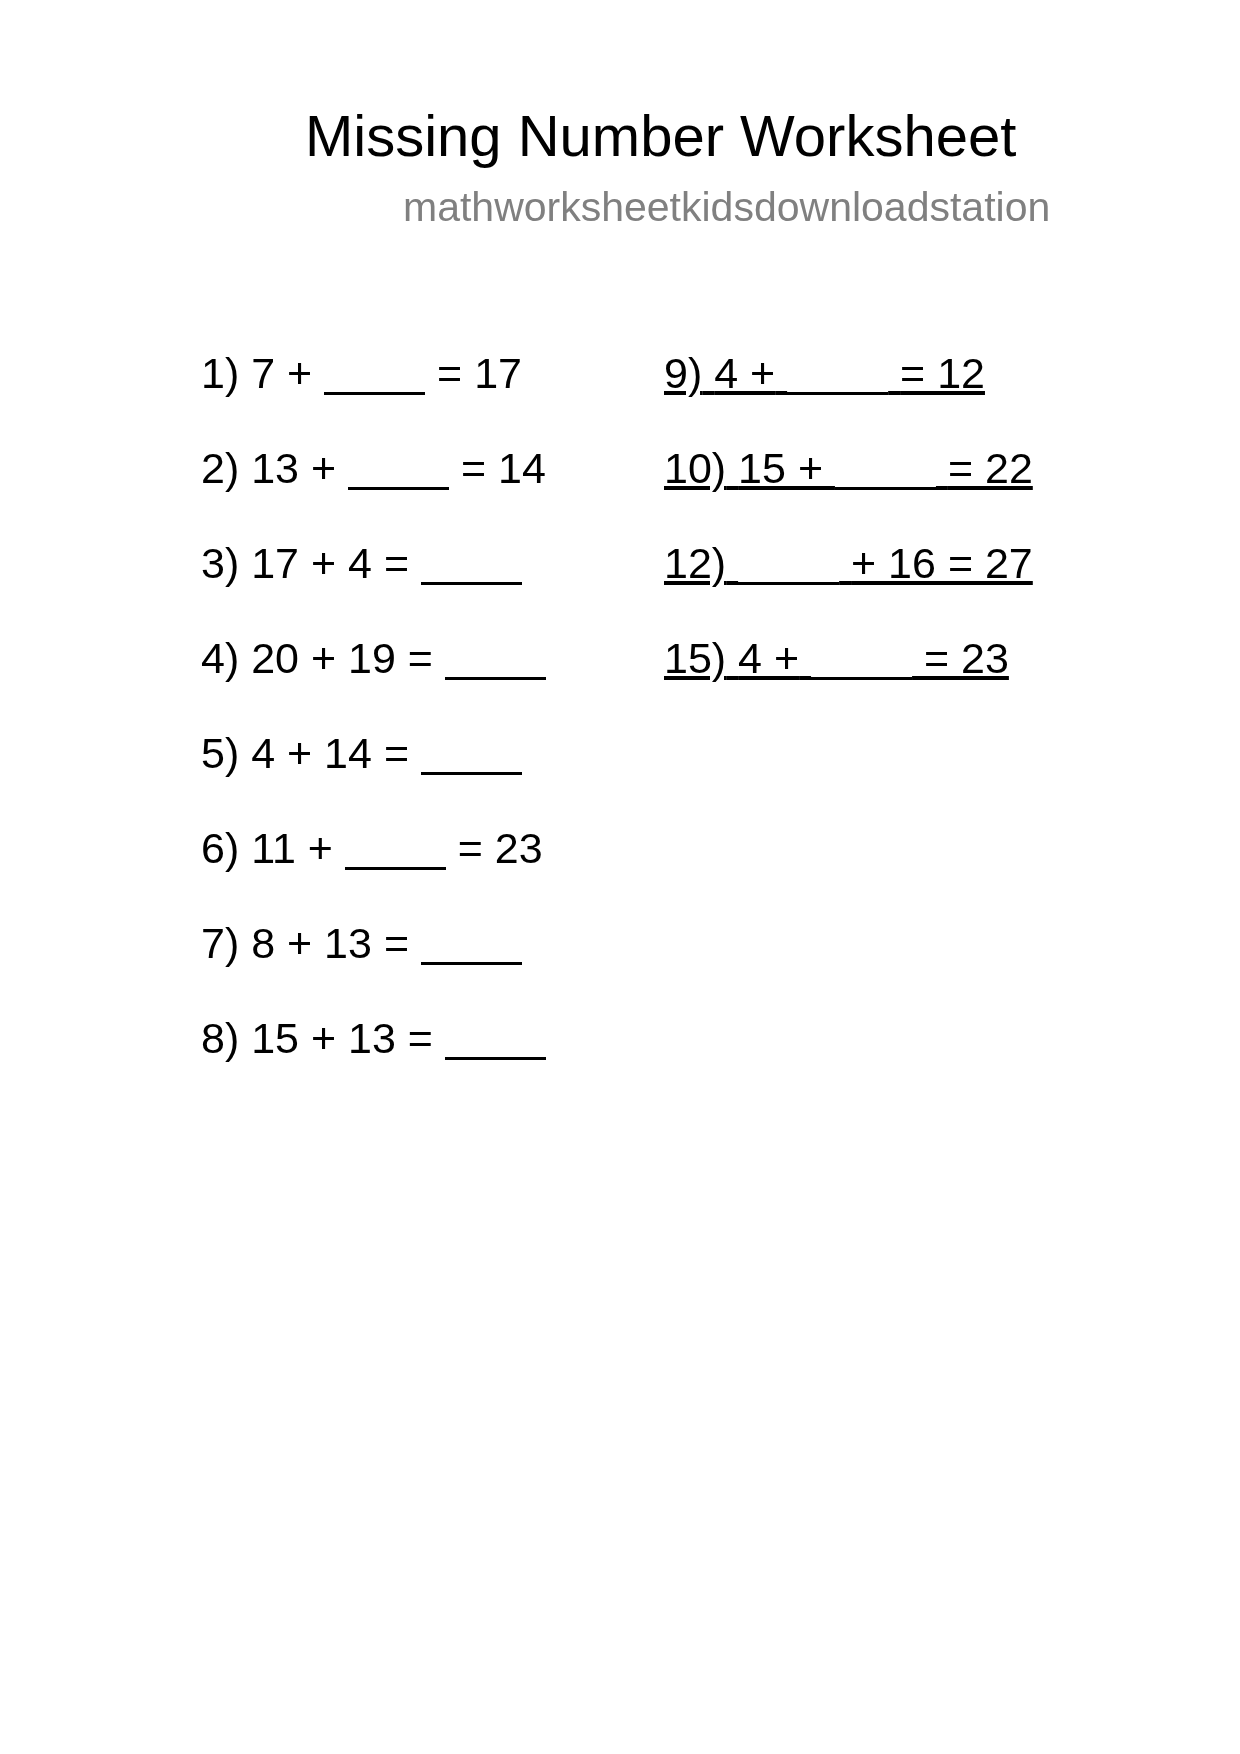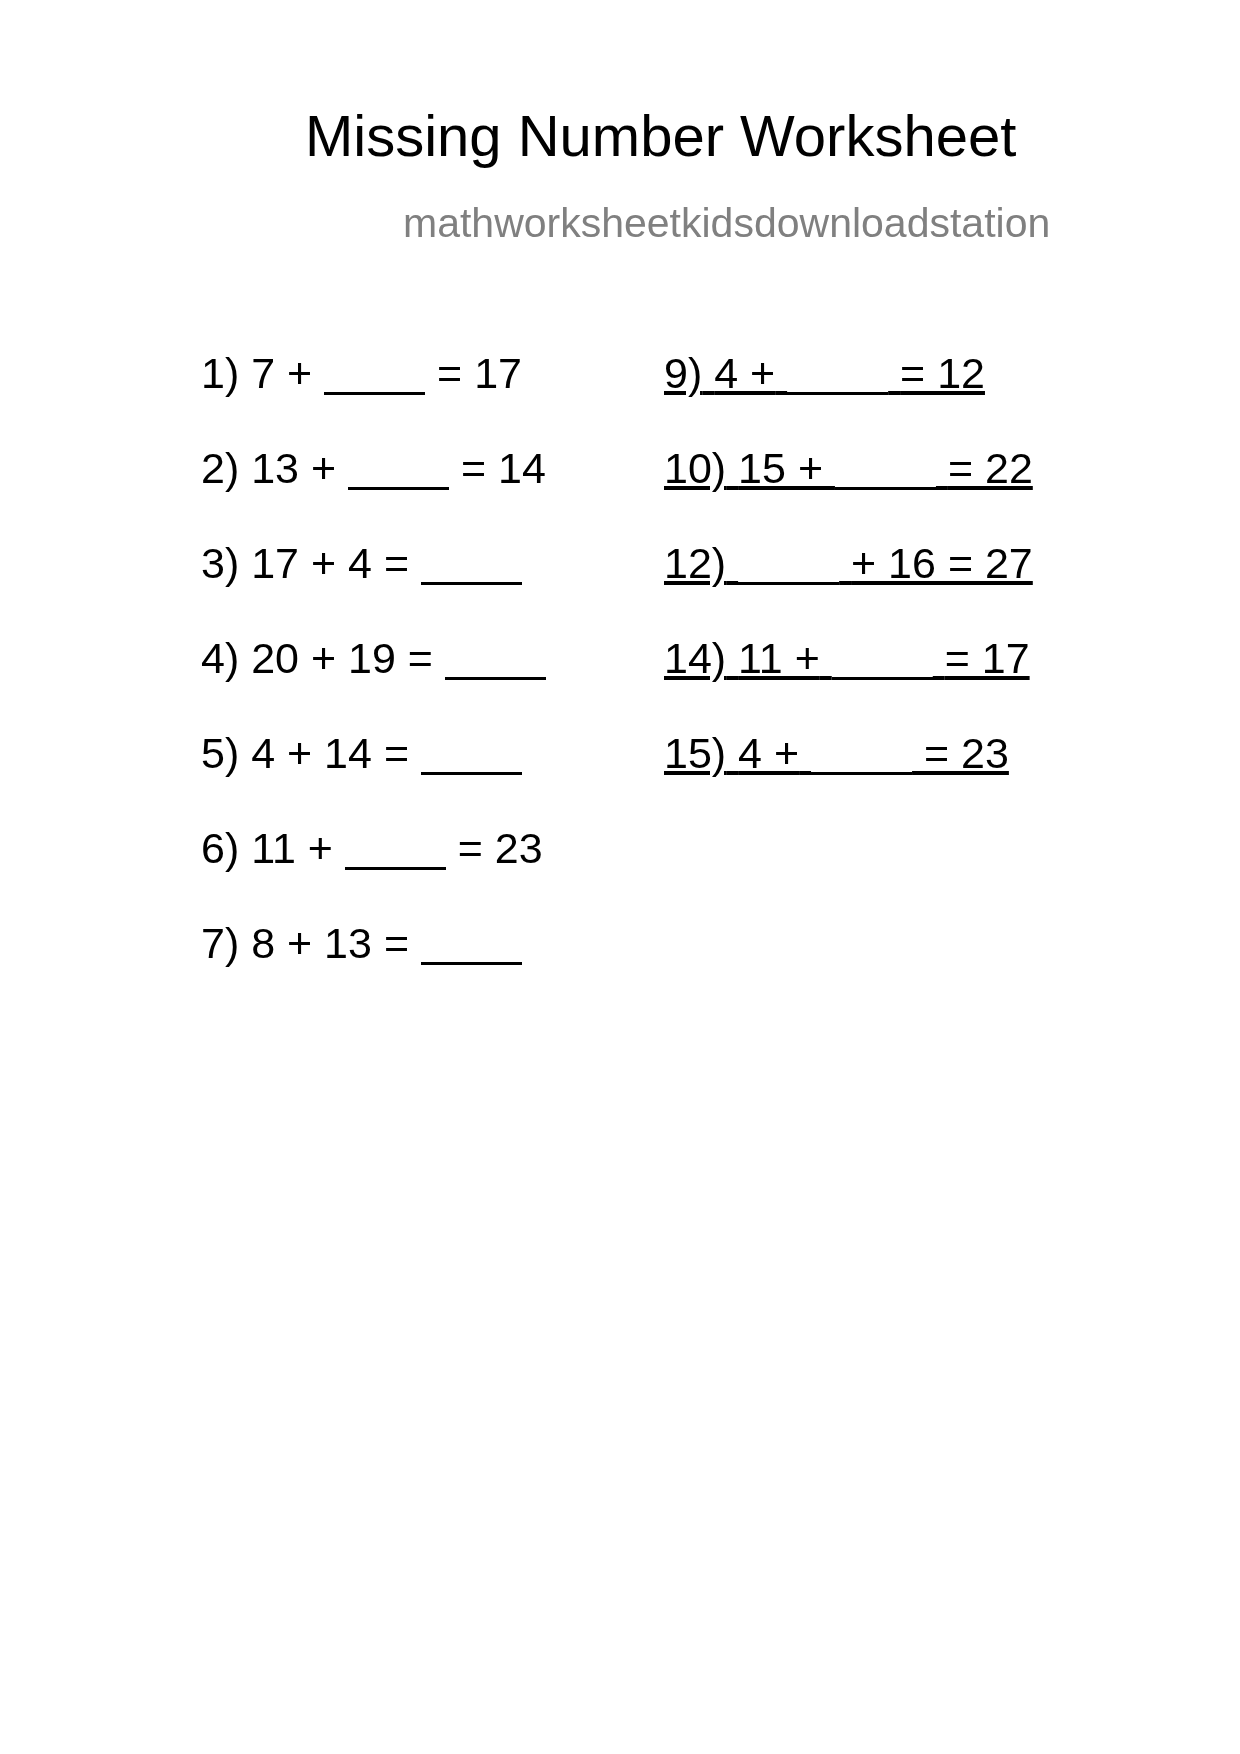--- a/index.html
+++ b/index.html
@@ -26,21 +26,20 @@
       font-weight: normal;
     }
     .subtitle {
       position: absolute;
       left: 403px;
       top: 183px;
       font-size: 41px;
       line-height: 48px;
       white-space: nowrap;
       color: #808080;
-      margin-top: 16px;
     }
     .column {
       position: absolute;
       top: 345px;
     }
     .col-left { left: 201px; }
     .col-right { left: 664px; text-decoration: underline; }
     .problem {
       height: 95px;
       font-size: 43px;
@@ -63,21 +62,21 @@
 <div class="subtitle">mathworksheetkidsdownloadstation</div>
 
 <div class="column col-left">
   <div class="problem"><span>1)</span> <span>7 +</span> <span class="blank"></span> <span>= 17</span></div>
   <div class="problem"><span>2)</span> <span>13 +</span> <span class="blank"></span> <span>= 14</span></div>
   <div class="problem"><span>3)</span> <span>17 + 4 =</span> <span class="blank"></span></div>
   <div class="problem"><span>4)</span> <span>20 + 19 =</span> <span class="blank"></span></div>
   <div class="problem"><span>5)</span> <span>4 + 14 =</span> <span class="blank"></span></div>
   <div class="problem"><span>6)</span> <span>11 +</span> <span class="blank"></span> <span>= 23</span></div>
   <div class="problem"><span>7)</span> <span>8 + 13 =</span> <span class="blank"></span></div>
+  <div class="problem"><span>8)</span> <span>15 + 13 =</span> <span class="blank"></span></div>
 </div>
 
 <div class="column col-right">
   <div class="problem"><span>9)</span> <span>4 +</span> <span class="blank"></span> <span>= 12</span></div>
   <div class="problem"><span>10)</span> <span>15 +</span> <span class="blank"></span> <span>= 22</span></div>
   <div class="problem"><span>12)</span> <span class="blank"></span> <span>+ 16 = 27</span></div>
-  <div class="problem"><span>14)</span> <span>11 +</span> <span class="blank"></span> <span>= 17</span></div>
   <div class="problem"><span>15)</span> <span>4 +</span> <span class="blank"></span> <span>= 23</span></div>
 </div>
 
 </body></html>

